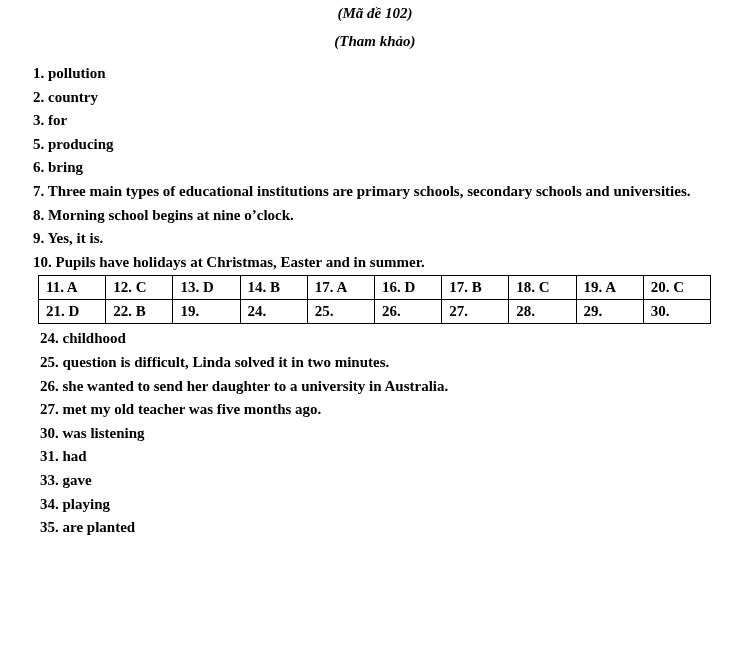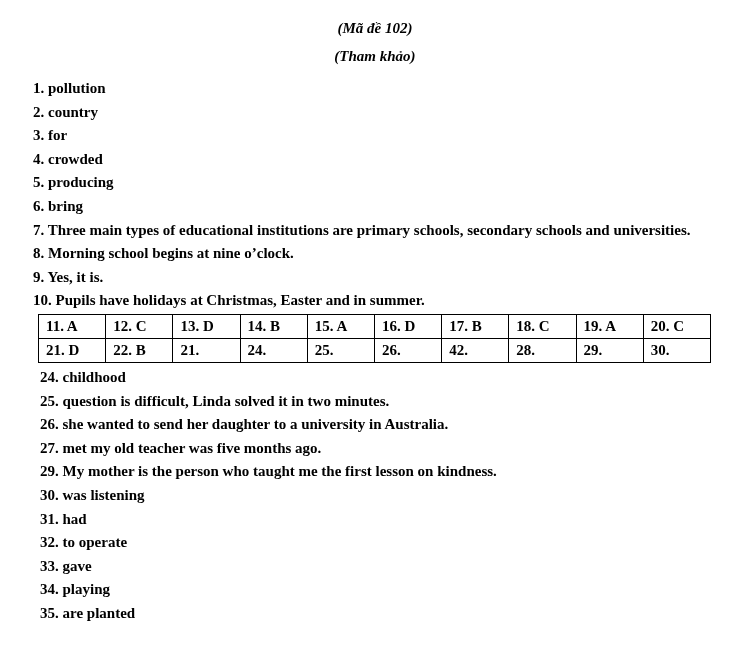--- a/index.html
+++ b/index.html
@@ -9,21 +9,21 @@
     background: #ffffff;
     overflow: hidden;
     font-family: "Liberation Serif", "DejaVu Serif", serif;
     font-weight: bold;
     color: #000000;
   }
   .page {
     width: 750px;
     height: 651px;
     box-sizing: border-box;
-    padding-top: 21px;
+    padding-top: 6px;
   }
   .doc-header {
     text-align: center;
     font-style: italic;
     font-size: 15px;
   }
   .doc-header .header-line {
     line-height: 15px;
     margin-bottom: 13px;
   }
@@ -62,65 +62,62 @@
 
   <div class="doc-header">
     <div class="header-line">(Mã đề 102)</div>
     <div class="header-line">(Tham khảo)</div>
   </div>
 
   <div class="answers top">
     <div class="answer-line">1. pollution</div>
     <div class="answer-line">2. country</div>
     <div class="answer-line">3. for</div>
-    <div class="answer-line">4. crowded</div>
     <div class="answer-line">5. producing</div>
     <div class="answer-line">6. bring</div>
     <div class="answer-line">7. Three main types of educational institutions are primary schools, secondary schools and universities.</div>
     <div class="answer-line">8. Morning school begins at nine o’clock.</div>
     <div class="answer-line">9. Yes, it is.</div>
     <div class="answer-line">10. Pupils have holidays at Christmas, Easter and in summer.</div>
   </div>
 
   <table class="key-table">
     <tbody>
         <tr>
       <td>11. A</td>
       <td>12. C</td>
       <td>13. D</td>
       <td>14. B</td>
-      <td>15. A</td>
+      <td>17. A</td>
       <td>16. D</td>
       <td>17. B</td>
       <td>18. C</td>
       <td>19. A</td>
       <td>20. C</td>
     </tr>
     <tr>
       <td>21. D</td>
       <td>22. B</td>
-      <td>21.</td>
+      <td>19.</td>
       <td>24.</td>
       <td>25.</td>
       <td>26.</td>
-      <td>42.</td>
+      <td>27.</td>
       <td>28.</td>
       <td>29.</td>
       <td>30.</td>
     </tr>
   </tbody>
     </table>
 
   <div class="answers bottom">
     <div class="answer-line">24. childhood</div>
     <div class="answer-line">25. question is difficult, Linda solved it in two minutes.</div>
     <div class="answer-line">26. she wanted to send her daughter to a university in Australia.</div>
     <div class="answer-line">27. met my old teacher was five months ago.</div>
-    <div class="answer-line">29. My mother is the person who taught me the first lesson on kindness.</div>
     <div class="answer-line">30. was listening</div>
     <div class="answer-line">31. had</div>
-    <div class="answer-line">32. to operate</div>
     <div class="answer-line">33. gave</div>
     <div class="answer-line">34. playing</div>
     <div class="answer-line">35. are planted</div>
   </div>
 
 </div>
 
 </body></html>

